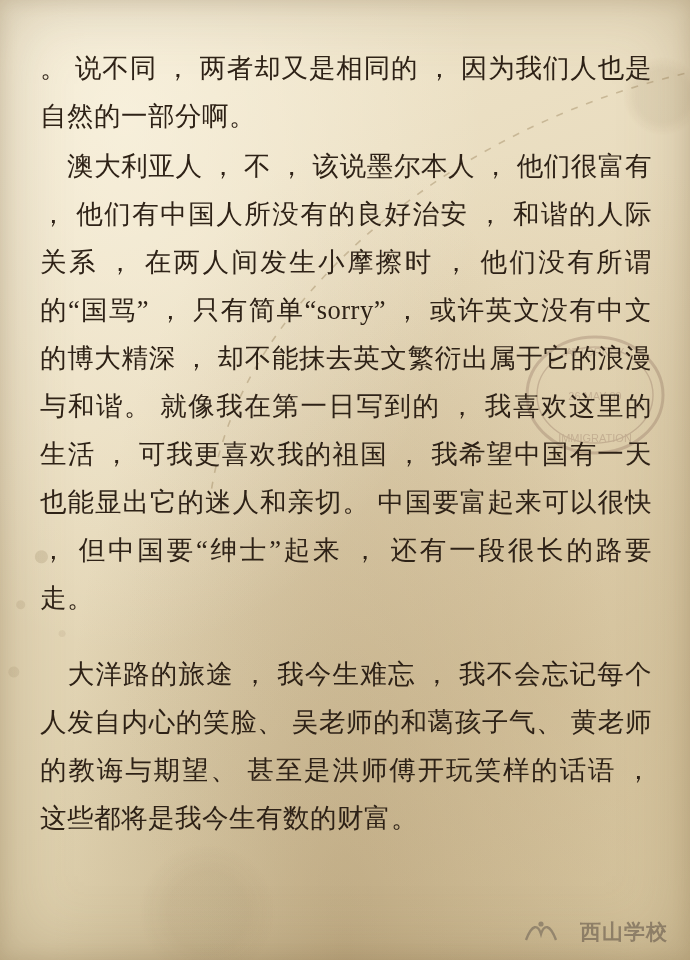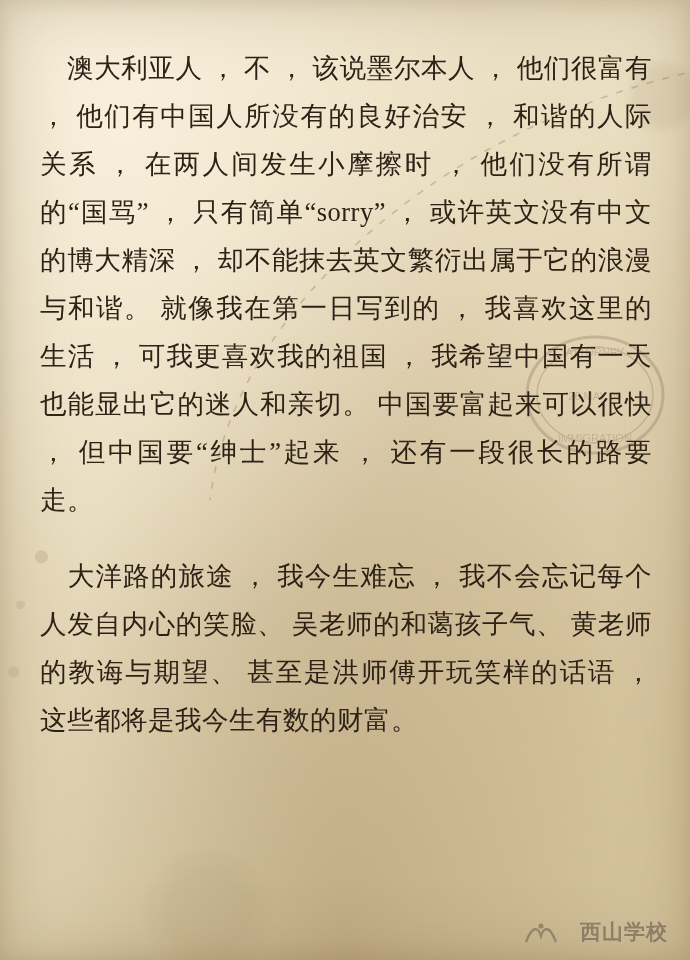--- a/index.html
+++ b/index.html
@@ -82,21 +82,21 @@
     white-space: pre-wrap;
   }
   .para.gap {
     margin-top: 28px;
   }
   .logo {
     position: absolute;
     right: 22px;
     bottom: 14px;
     display: flex;
-    align-items: flex-end;
+    align-items: flex-start;
     gap: 22px;
     opacity: 0.55;
   }
   .logo-mark {
     width: 34px;
     height: 26px;
     flex: none;
   }
   .logo-text {
     font-family: "DejaVu Serif", "Liberation Serif", serif;
@@ -119,20 +119,21 @@
 
   <svg class="stamp" viewBox="0 0 150 130">
     <ellipse cx="75" cy="65" rx="68" ry="58" fill="none" stroke="#8a6a5a" stroke-width="3"></ellipse>
     <ellipse cx="75" cy="65" rx="58" ry="48" fill="none" stroke="#8a6a5a" stroke-width="1.4"></ellipse>
     <text x="75" y="26" text-anchor="middle" fill="#8a6a5a" font-size="11" font-family="'Liberation Sans', sans-serif">ATTORNEY</text>
     <text x="75" y="70" text-anchor="middle" fill="#8a6a5a" font-size="11" font-family="'Liberation Sans', sans-serif">26 MAY 09</text>
     <text x="75" y="112" text-anchor="middle" fill="#8a6a5a" font-size="11" font-family="'Liberation Sans', sans-serif">IMMIGRATION</text>
   </svg>
 
   <div class="content">
+    <p class="para">。 说不同 ， 两者却又是相同的 ， 因为我们人也是自然的一部分啊。</p>
     <p class="para">　澳大利亚人 ， 不 ， 该说墨尔本人 ， 他们很富有 ， 他们有中国人所没有的良好治安 ， 和谐的人际关系 ， 在两人间发生小摩擦时 ， 他们没有所谓的“国骂” ， 只有简单“sorry” ， 或许英文没有中文的博大精深 ， 却不能抹去英文繁衍出属于它的浪漫与和谐。 就像我在第一日写到的 ， 我喜欢这里的生活 ， 可我更喜欢我的祖国 ， 我希望中国有一天也能显出它的迷人和亲切。 中国要富起来可以很快 ， 但中国要“绅士”起来 ， 还有一段很长的路要走。</p>
     <p class="para gap">　大洋路的旅途 ， 我今生难忘 ， 我不会忘记每个人发自内心的笑脸、 吴老师的和蔼孩子气、 黄老师的教诲与期望、 甚至是洪师傅开玩笑样的话语 ， 这些都将是我今生有数的财富。</p>
   </div>
 
   <div class="edge-shade"></div>
 
   <div class="logo">
     <svg class="logo-mark" viewBox="0 0 34 26">
       <path d="M2 22 C 8 6, 14 6, 17 16 C 20 6, 26 6, 32 22" stroke="#6b6054" stroke-width="2.4" fill="none"></path>
       <circle cx="17" cy="6" r="2.6" fill="#6b6054"></circle>

